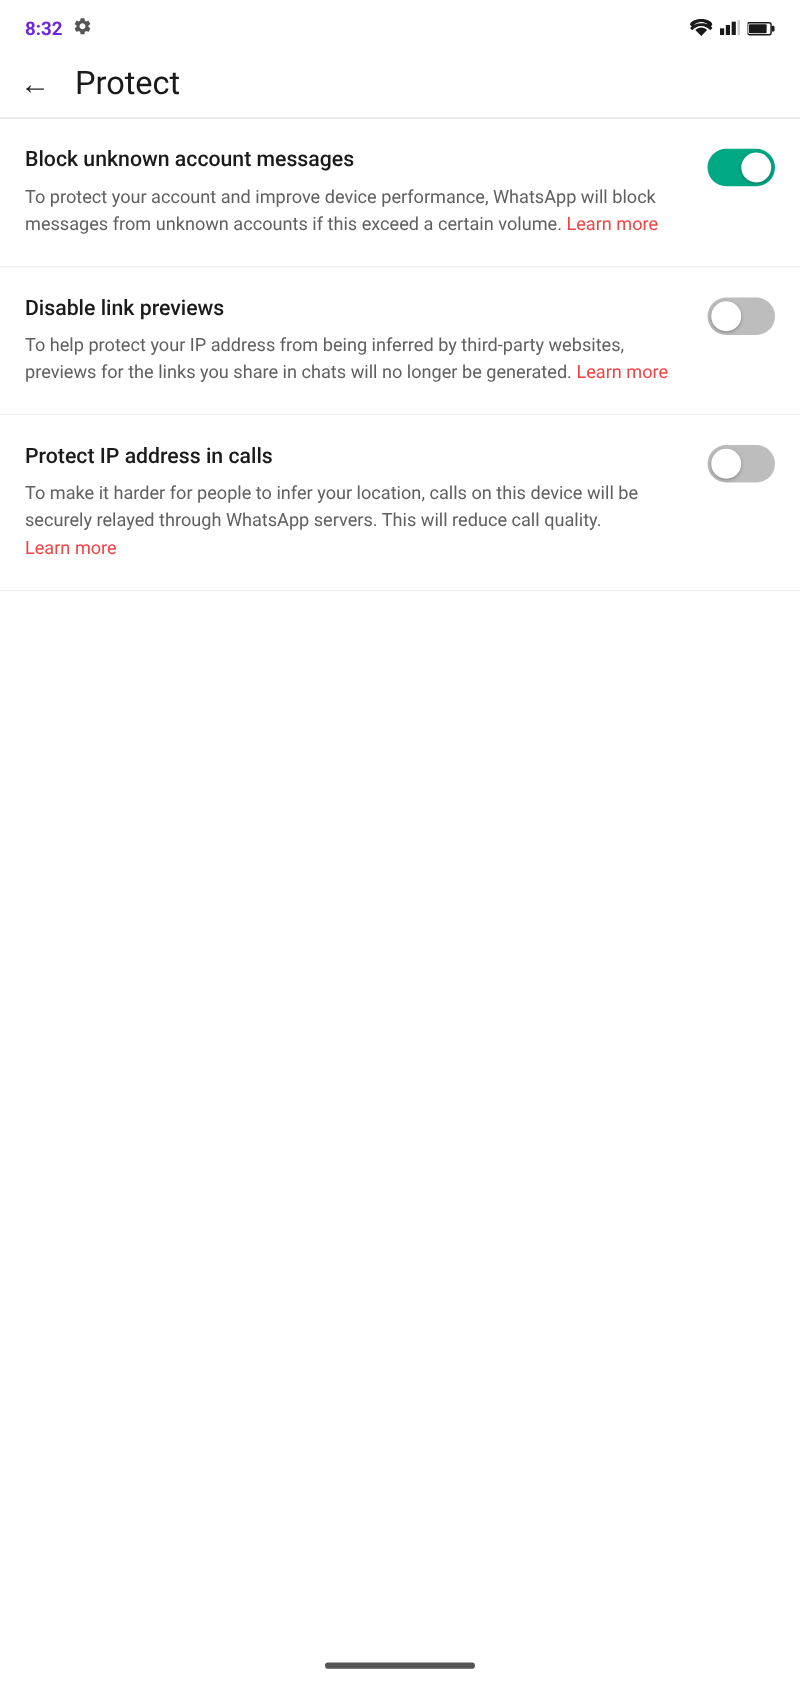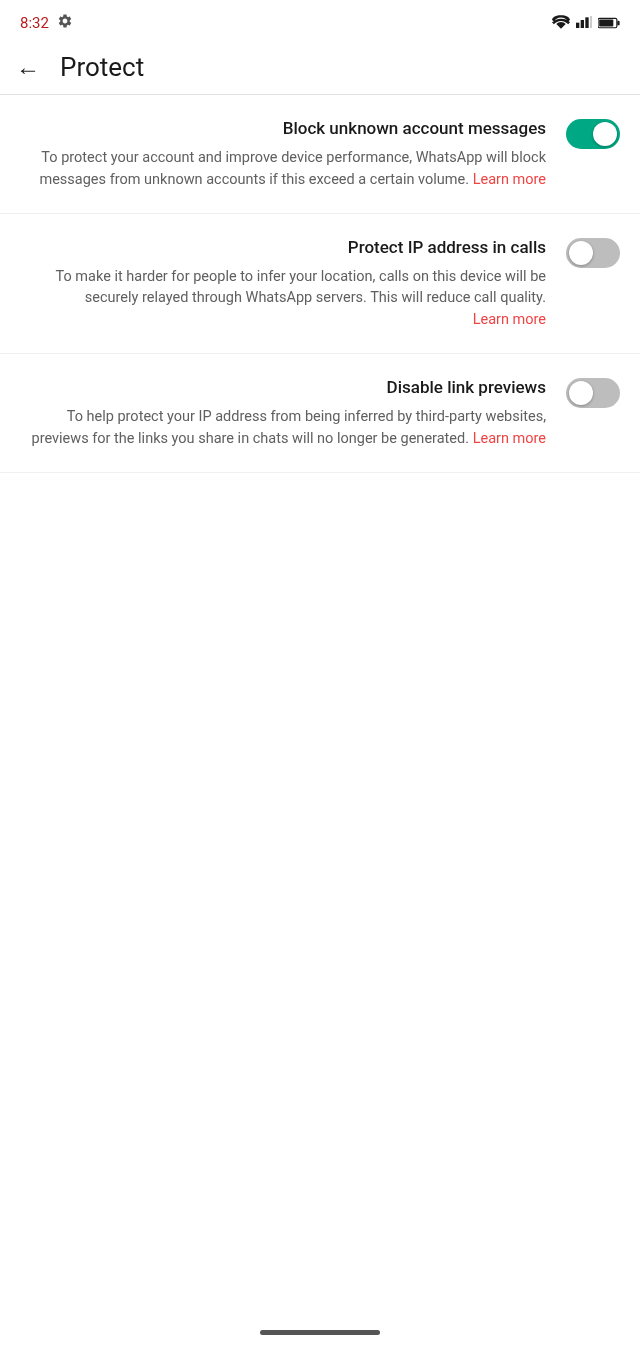--- a/index.html
+++ b/index.html
@@ -18,22 +18,22 @@
     .status-bar {
       display: flex;
       justify-content: space-between;
       align-items: center;
       padding: 10px 20px 8px 20px;
       height: 44px;
     }
 
     .status-time {
       font-size: 15px;
-      font-weight: 400;
-      color: #b91c1c;
+      font-weight: 700;
+      color: #6d28d9;
     }
 
     .status-icons {
       display: flex;
       align-items: center;
       gap: 6px;
     }
 
     
     .toolbar {
@@ -58,21 +58,20 @@
     
     .divider {
       height: 1px;
       background: #e0e0e0;
       margin: 0 0;
     }
 
     
     .settings-list {
       padding: 0;
-      text-align: right;
     }
 
     .setting-item {
       display: flex;
       align-items: flex-start;
       justify-content: space-between;
       padding: 22px 20px 22px 20px;
       border-bottom: 1px solid #f0f0f0;
     }
 
@@ -221,48 +220,48 @@
       <div class="toggle">
         <div class="toggle-track on">
           <div class="toggle-thumb"></div>
         </div>
       </div>
     </div>
   </div>
 
   <div class="setting-item">
     <div class="setting-content">
+      <div class="setting-title">Disable link previews</div>
+      <div class="setting-description">
+        <span>To help protect your IP address from being inferred by third-party websites, previews for the links you share in chats will no longer be generated.</span>
+        <span> </span><a class="learn-more">Learn more</a>
+      </div>
+    </div>
+    <div class="toggle-container">
+      <div class="toggle">
+        <div class="toggle-track off">
+          <div class="toggle-thumb"></div>
+        </div>
+      </div>
+    </div>
+  </div>
+
+  <div class="setting-item">
+    <div class="setting-content">
       <div class="setting-title">Protect IP address in calls</div>
       <div class="setting-description">
         <span>To make it harder for people to infer your location, calls on this device will be securely relayed through WhatsApp servers. This will reduce call quality.</span>
         <br>
         <a class="learn-more">Learn more</a>
       </div>
     </div>
     <div class="toggle-container">
       <div class="toggle">
         <div class="toggle-track off">
           <div class="toggle-thumb"></div>
         </div>
       </div>
     </div>
   </div>
 
-  <div class="setting-item">
-    <div class="setting-content">
-      <div class="setting-title">Disable link previews</div>
-      <div class="setting-description">
-        <span>To help protect your IP address from being inferred by third-party websites, previews for the links you share in chats will no longer be generated.</span>
-        <span> </span><a class="learn-more">Learn more</a>
-      </div>
-    </div>
-    <div class="toggle-container">
-      <div class="toggle">
-        <div class="toggle-track off">
-          <div class="toggle-thumb"></div>
-        </div>
-      </div>
-    </div>
-  </div>
-
 </div>
 
 <div class="bottom-bar"></div>
 
 </body></html>

